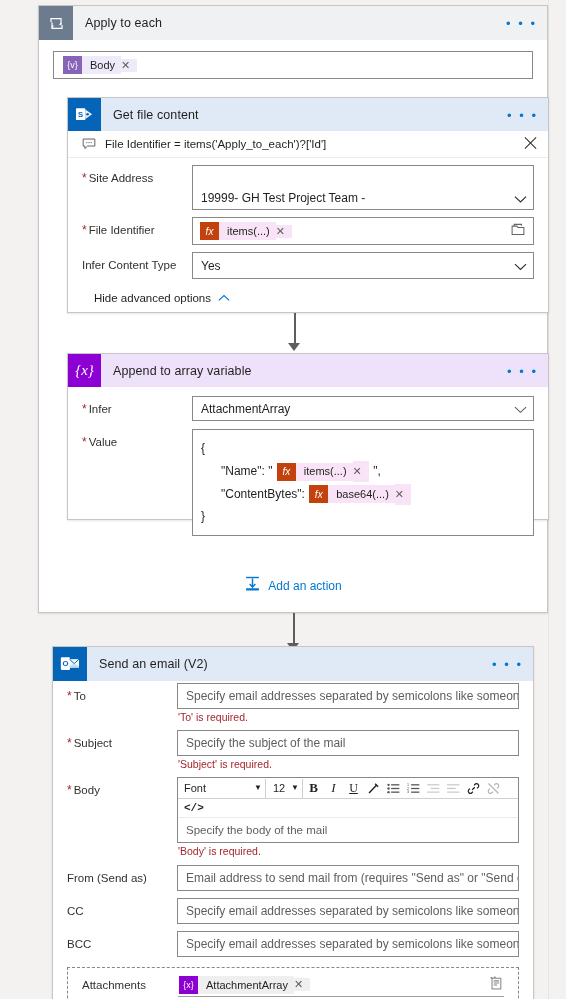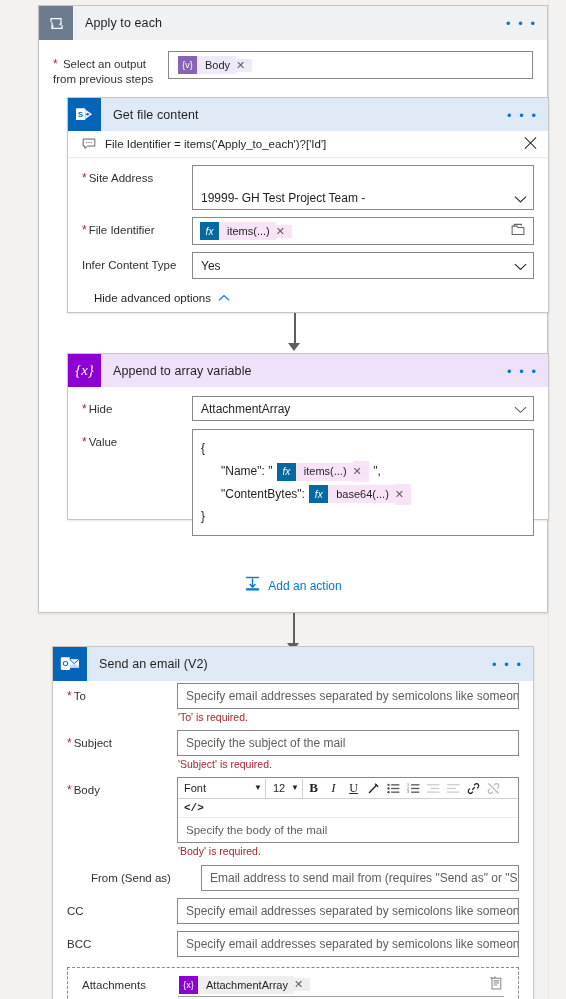--- a/index.html
+++ b/index.html
@@ -136,21 +136,21 @@
     display: flex; align-items: center;
   }
   .token .tx {
     font-size: 11px;
     color: #605e5c;
     padding-right: 7px;
     cursor: pointer;
   }
   .tk-out .tico { background: #8764b8; font-style: normal; font-size: 9px; }
   .tk-out .tlbl, .tk-out .tx { background: #eeeafa; }
-  .tk-fx .tico  { background: #0369a1; }
+  .tk-fx .tico  { background: #c2410c; }
   .tk-fx .tlbl, .tk-fx .tx  { background: #f8e4f6; }
   .tk-var .tico { background: #8c00d4; font-style: normal; font-size: 9px; }
   .tk-var .tlbl, .tk-var .tx { background: #efefef; }
 
   
   .subcard { margin: 0 14px 14px 14px; }
 
   .infobar {
     display: flex; align-items: center;
     padding: 7px 18px 7px 10px;
@@ -277,24 +277,20 @@
           <path d="M16.5 11.8v4H4.7V8.4"></path>
           <path d="M15.3 9.6l-1.6 2.2"></path>
           <path d="M4.7 14.5l1.6-2.2"></path>
         </svg>
       </div>
       <div class="head-title">Apply to each</div>
       <div class="ellipsis">• • •</div>
     </div>
 
     <div class="row" style="padding-top:11px;">
-      <div class="lbl req" style="width:115px; flex:0 0 115px;">
-        <span>Select an output</span><br>
-        <span>from previous steps</span>
-      </div>
       <div class="fld">
         <div class="input" style="min-height:27px;">
           <span class="token tk-out">
             <span class="tico">{v}</span>
             <span class="tlbl">Body</span>
             <span class="tx">✕</span>
           </span>
         </div>
       </div>
     </div>
@@ -396,21 +392,21 @@
       <div class="card-head" style="background:#eee2fb; height:33px;">
         <div class="head-icon" style="background:#8c00d4; height:33px; width:33px; flex:0 0 33px;">
           <span style="color:#fff; font-size:15px; font-style:italic;
                        font-family:'Liberation Serif', serif;">{x}</span>
         </div>
         <div class="head-title">Append to array variable</div>
         <div class="ellipsis">• • •</div>
       </div>
 
       <div class="row" style="padding-top:9px;">
-        <div class="lbl req">Hide</div>
+        <div class="lbl req">Infer</div>
         <div class="fld">
           <div class="input" style="min-height:25px;">
             <span>AttachmentArray</span>
             <span class="chev chev-mid">
               <svg width="13" height="9" viewBox="0 0 14 9" fill="none" stroke="#605e5c" stroke-width="1.2">
                 <path d="M1 1.4 L7 7 L13 1.4"></path>
               </svg>
             </span>
           </div>
         </div>
@@ -567,21 +563,21 @@
           </div>
 
           <div class="rte-code">&lt;/&gt;</div>
 
           <div class="rte-area">Specify the body of the mail</div>
         </div>
         <div class="errtxt">'Body' is required.</div>
       </div>
     </div>
 
-    <div class="row" style="padding-top:3px;margin-left:24px;">
+    <div class="row" style="padding-top:3px;">
       <div class="lbl">From (Send as)</div>
       <div class="fld">
         <div class="input ph" style="min-height:26px;">Email address to send mail from (requires "Send as" or "Send on behalf of" permissions)</div>
       </div>
     </div>
 
     <div class="row" style="padding-top:2px;">
       <div class="lbl">CC</div>
       <div class="fld">
         <div class="input ph" style="min-height:26px;">Specify email addresses separated by semicolons like someone@contoso.com</div>

